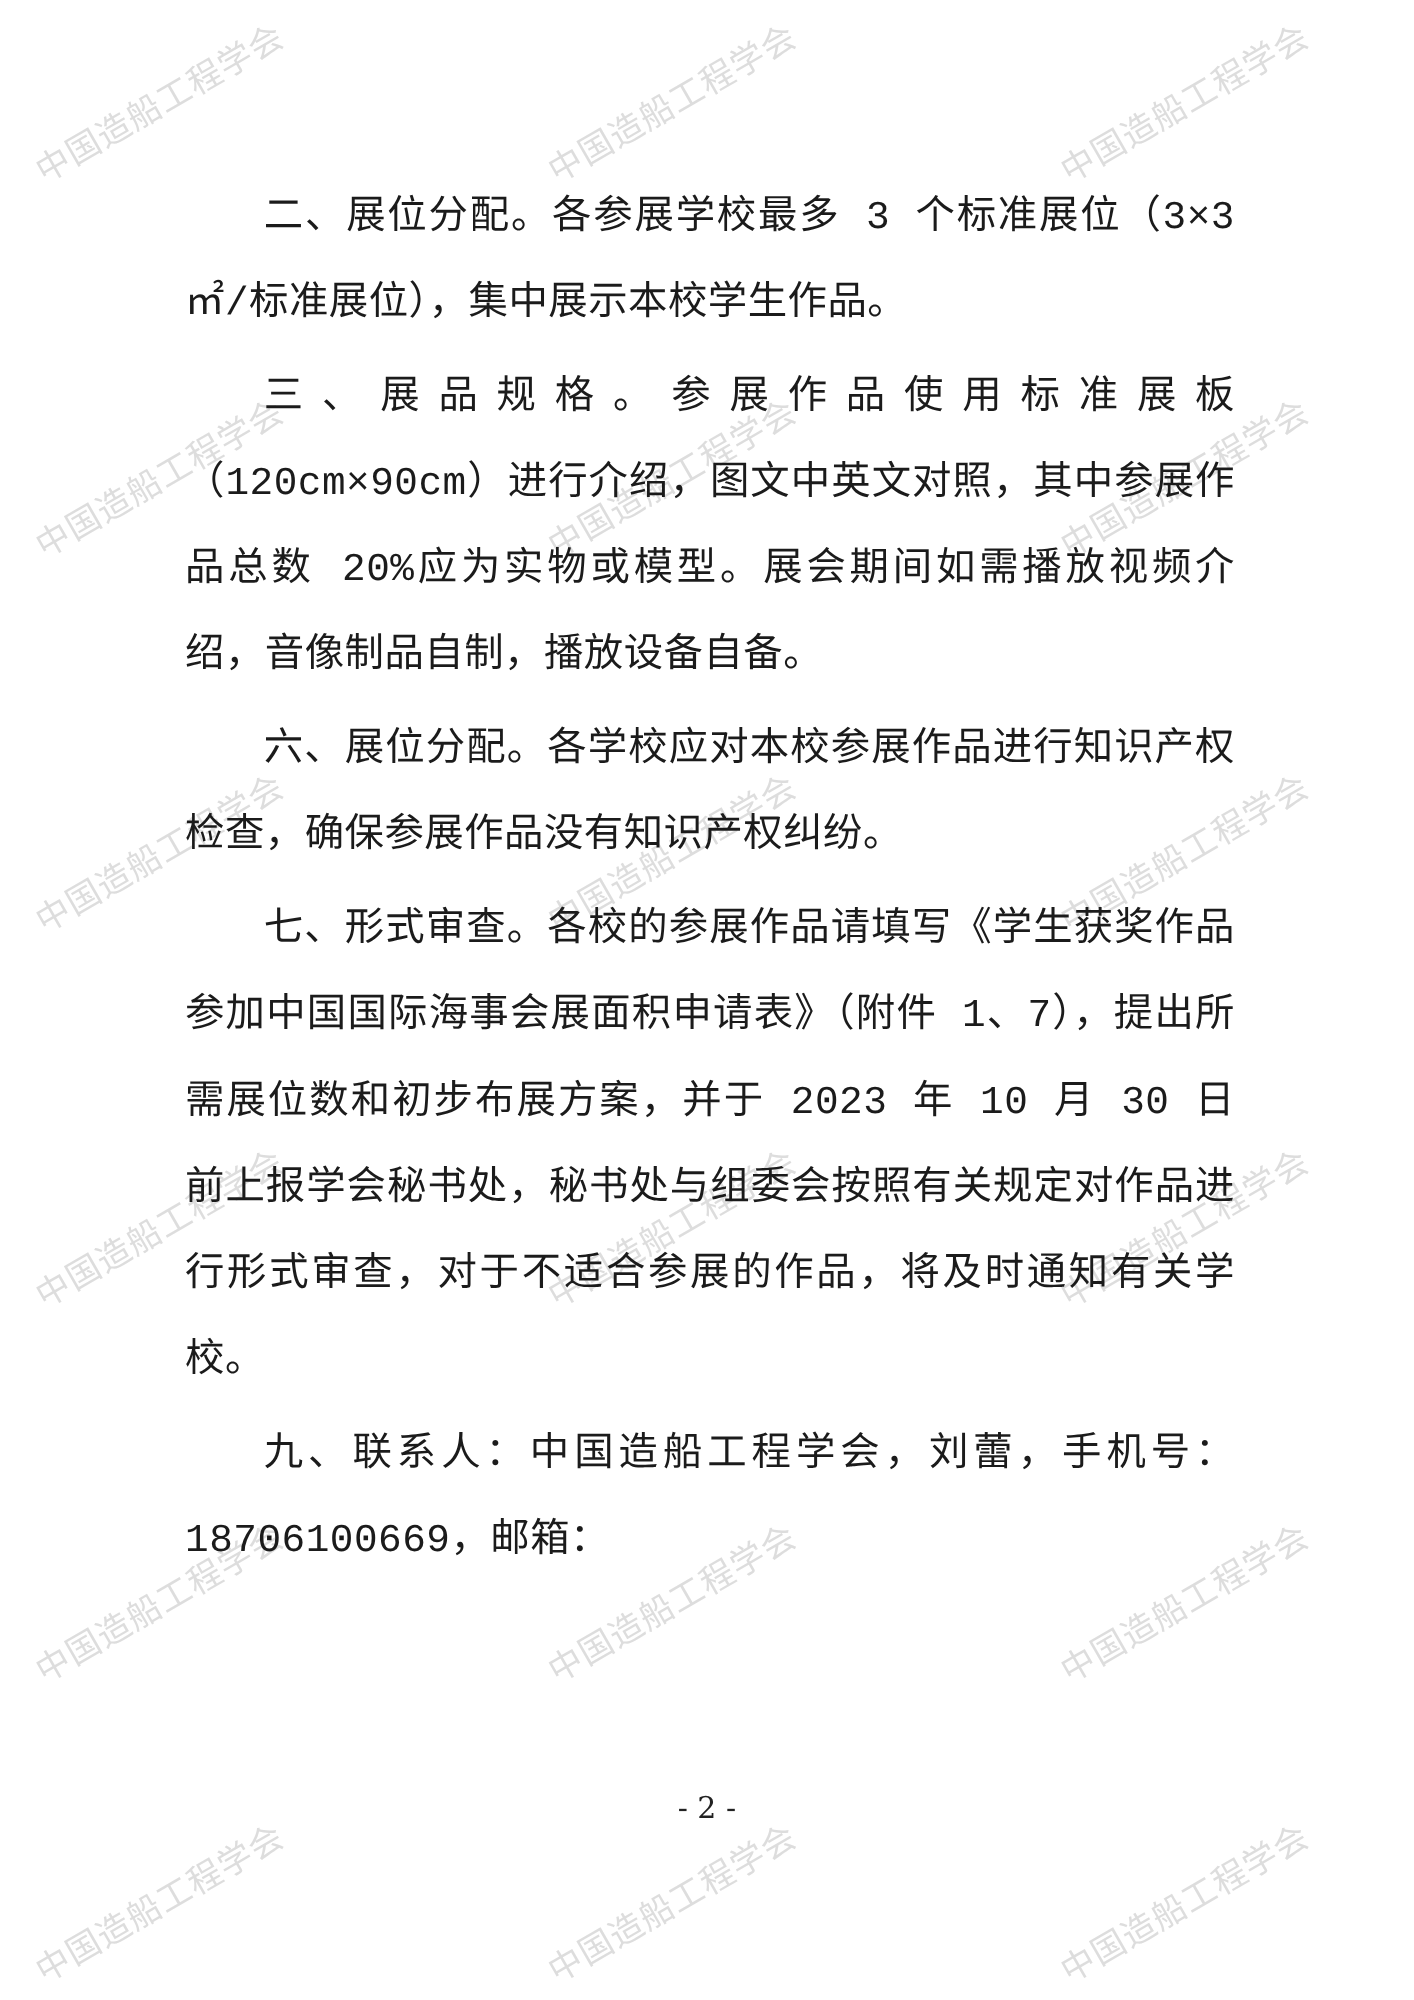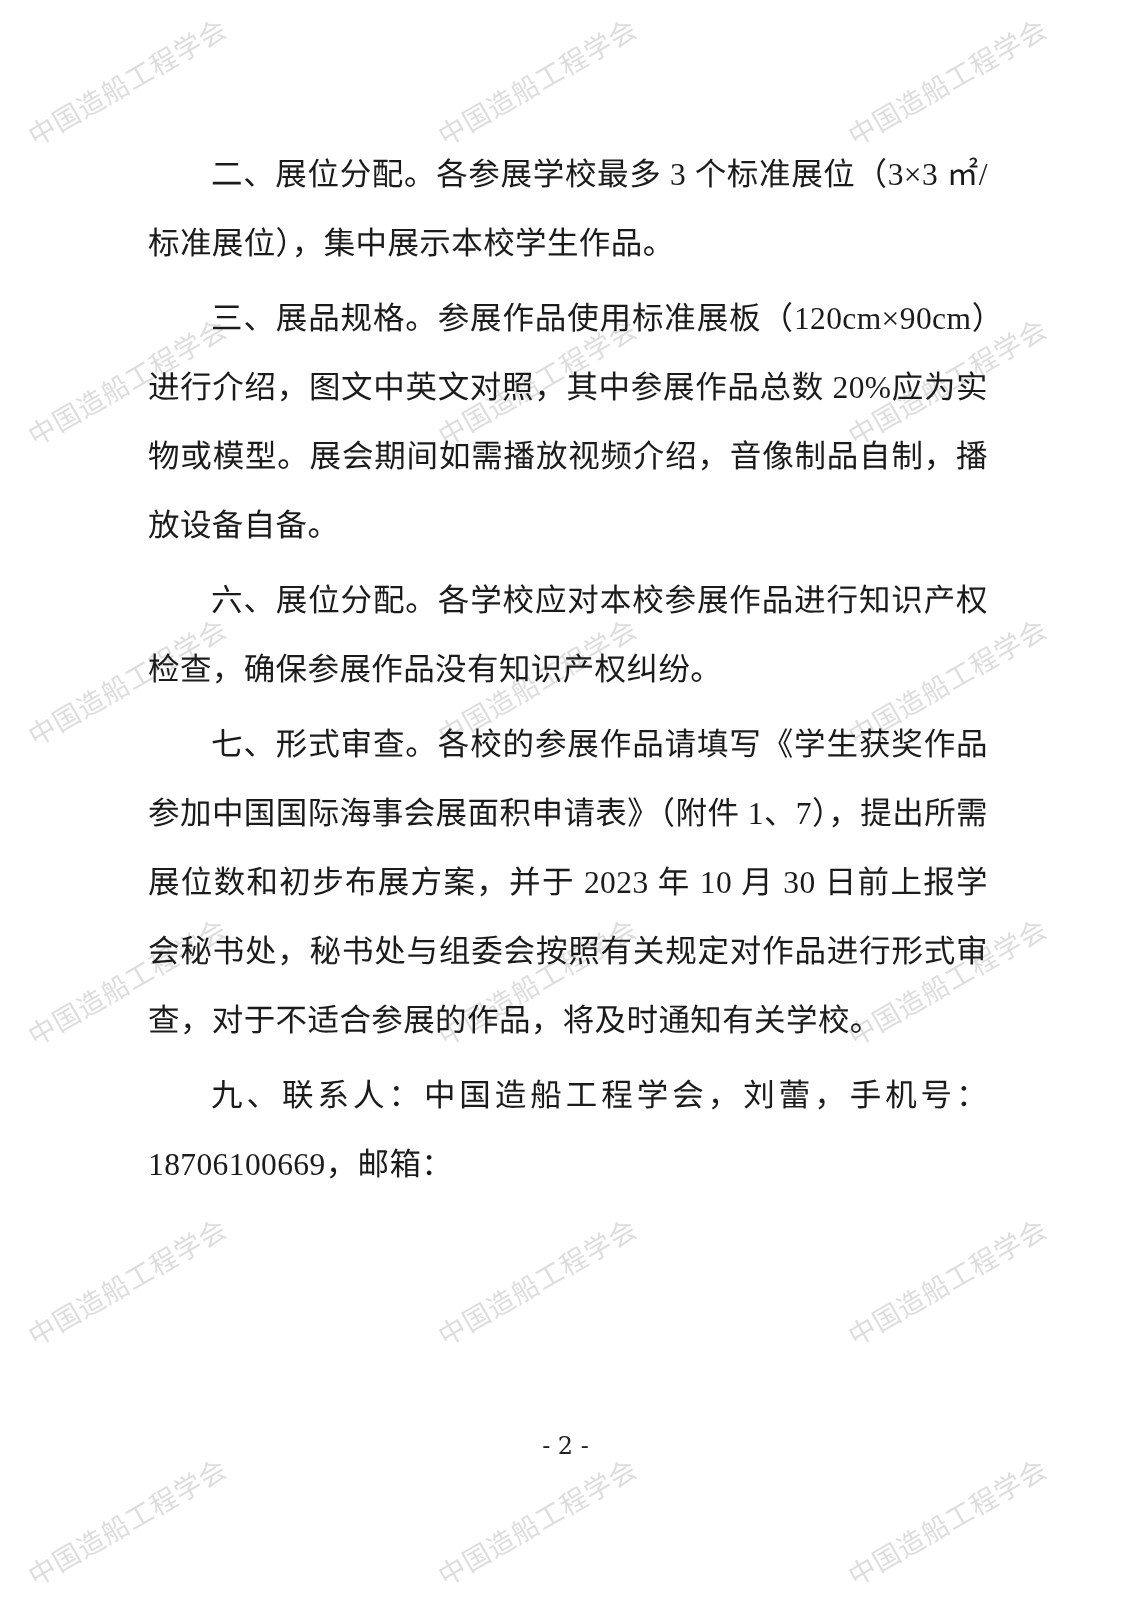--- a/index.html
+++ b/index.html
@@ -46,21 +46,21 @@
     z-index: 10;
   }
   p.para {
     margin: 0 0 6px 0;
     font-size: 31.5px;
     line-height: 69px;
     color: #1b1b1b;
     text-indent: 63px;
     text-align: justify;
     text-justify: inter-ideograph;
-    font-family: Liberation Serif, serif;
+    font-family: Liberation Mono, monospace;
     letter-spacing: 0.4px;
   }
   .footer {
     position: absolute;
     left: 0;
     right: 0;
     top: 1432px;
     text-align: center;
     font-size: 24px;
     color: #222;

